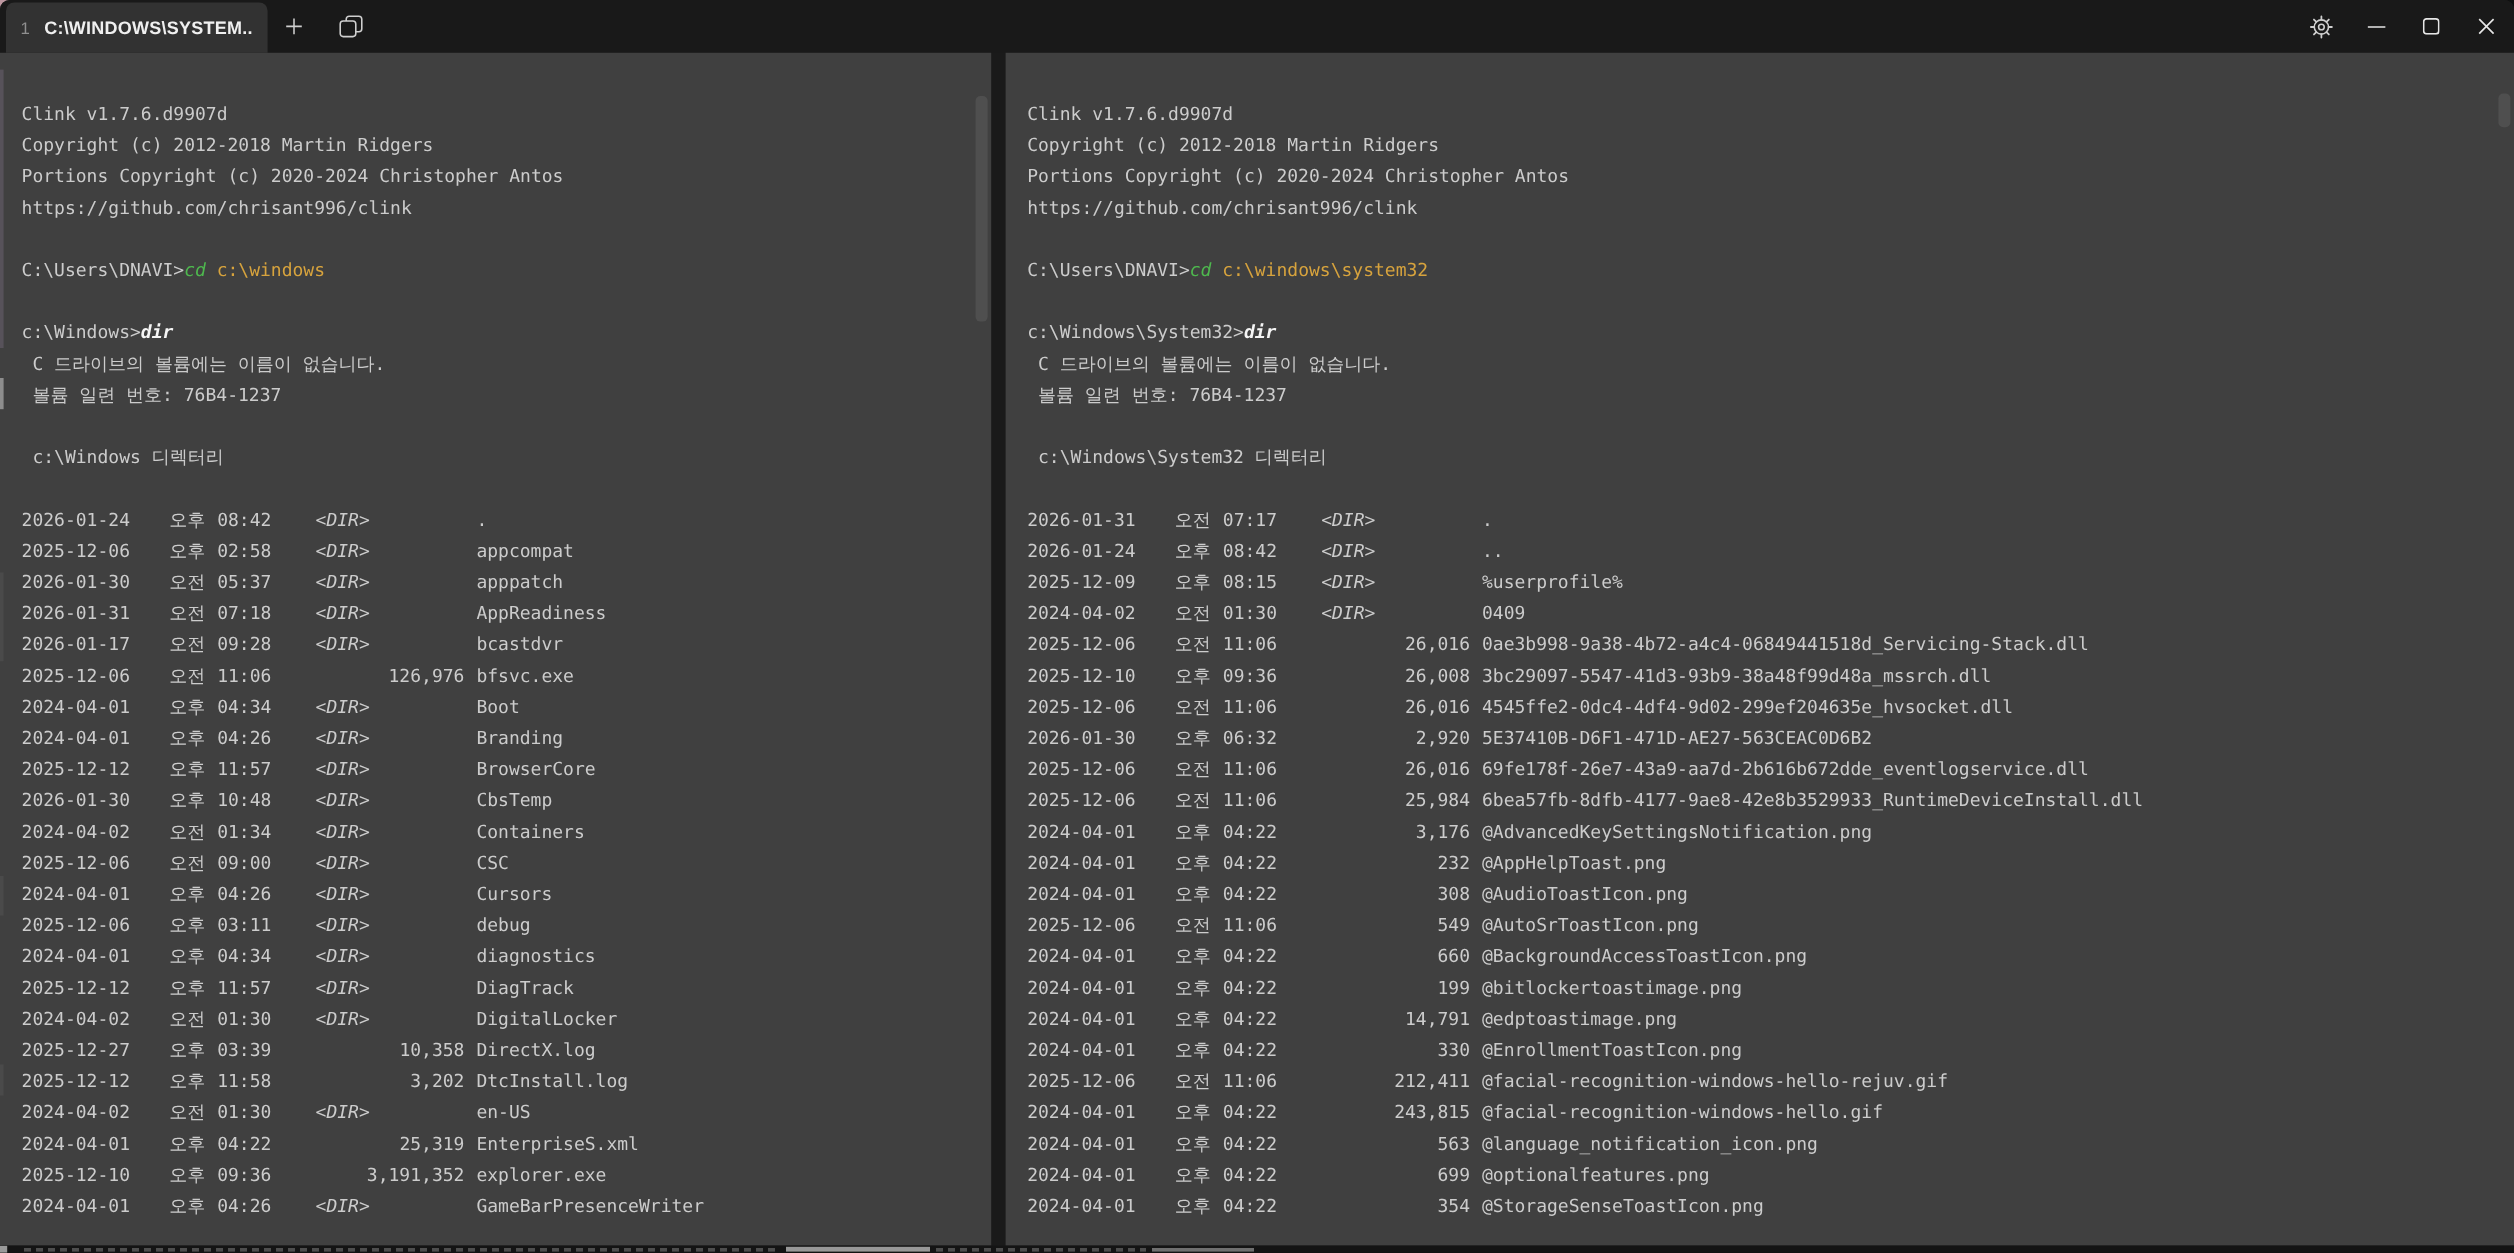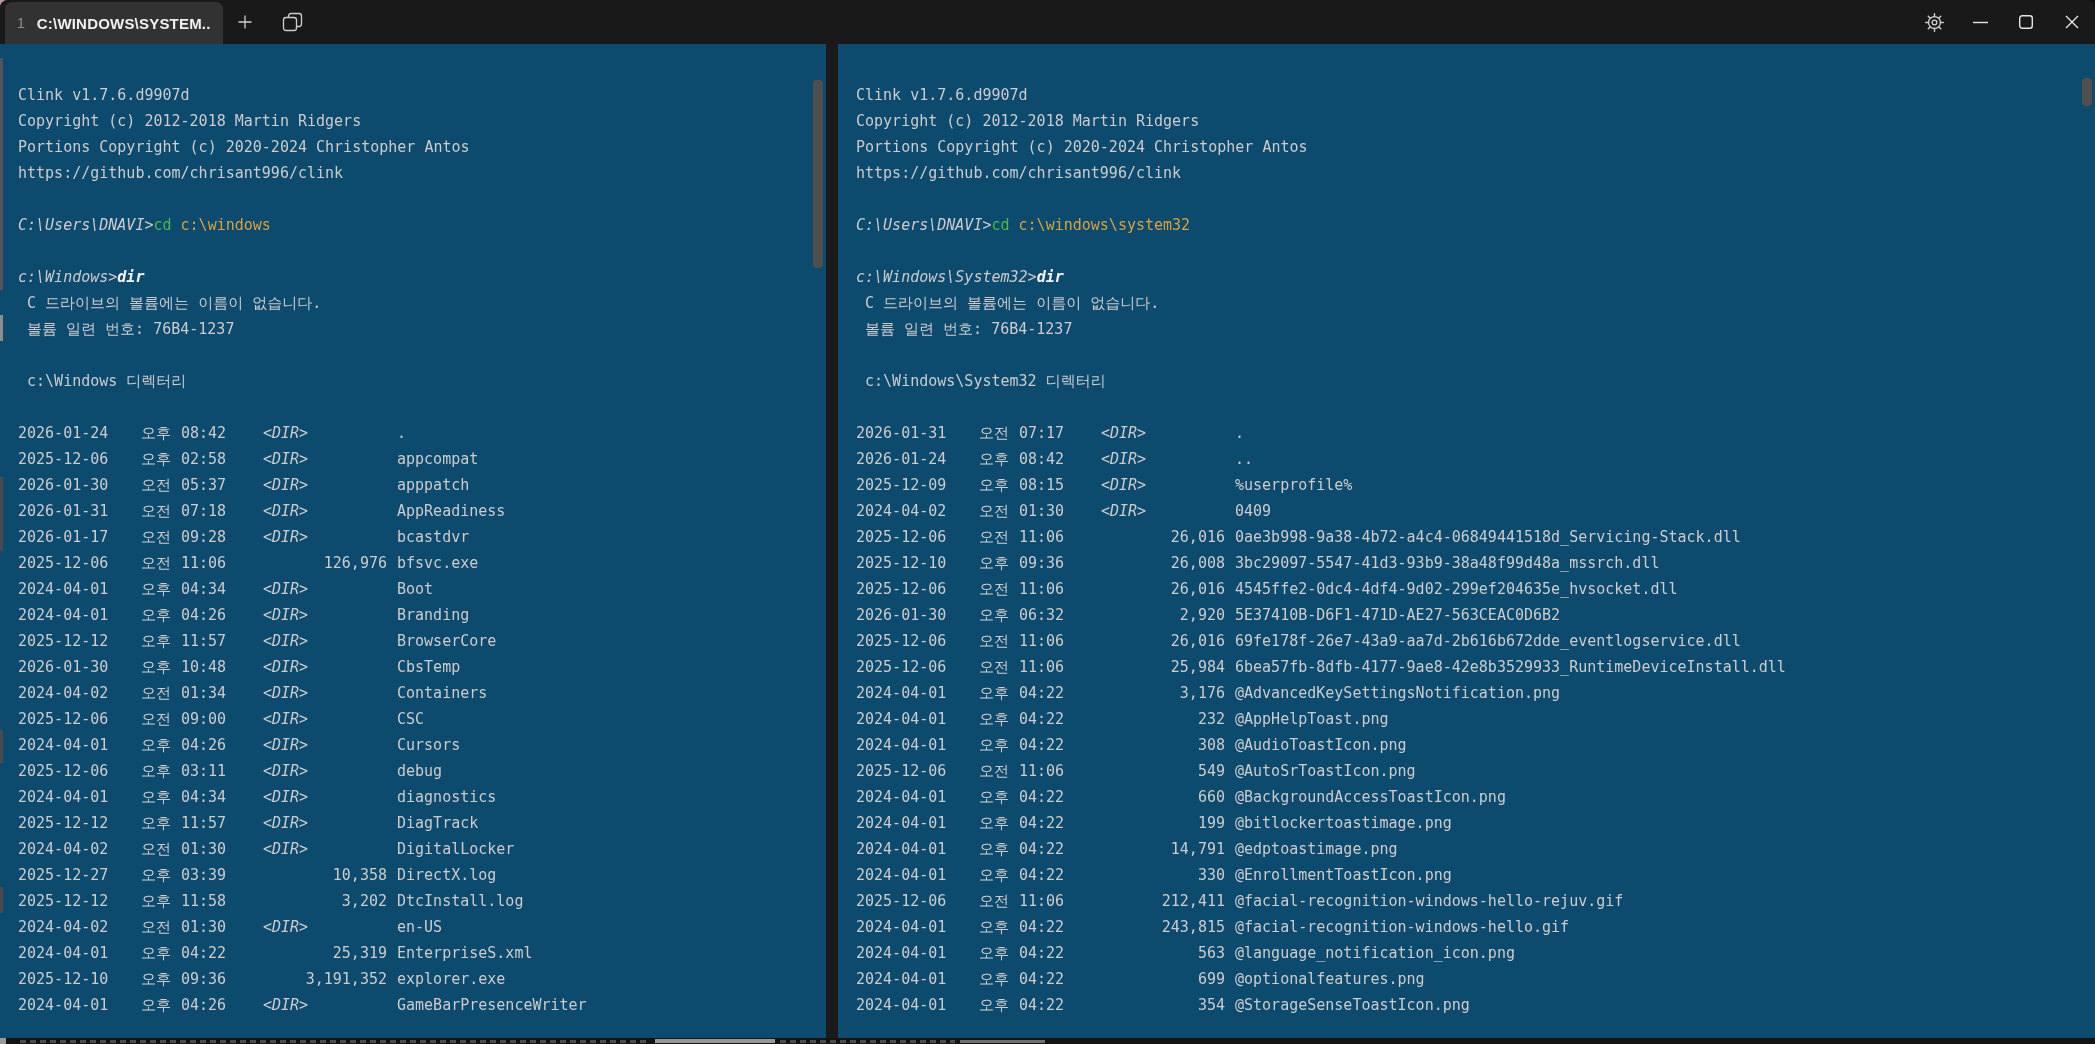--- a/index.html
+++ b/index.html
@@ -36,31 +36,31 @@
   .tab-title { color:#f0f0f0; font-size:15px; font-weight:600; letter-spacing:.2px;
     white-space:nowrap; overflow:hidden; }
   .tb-btn { width:46px; display:flex; align-items:center; justify-content:center; }
   .tb-spacer { flex:1; }
   .tb-btn svg { display:block; }
   .newtab-btn { width:44px; }
   .switcher-btn { width:52px; }
 
   
   .panes { display:flex; height:994px; }
-  .pane { position:relative; overflow:hidden; background:#0c4a6e; }
+  .pane { position:relative; overflow:hidden; background:#404040; }
   .pane-left { width:826px; }
   .pane-divider { width:12px; background:#1a1a1a; }
   .pane-right { flex:1; }
   .term-content { position:absolute; inset:0; padding:38px 0 0 18px;
     font-size:15px; line-height:26px; color:#cccccc; }
   .line { white-space:pre; height:26px; }
   .row { display:flex; }
 
-  .prompt { color:#cccccc;font-style:italic; }
-  .cmd  { color:#4eb84e; }
+  .prompt { color:#cccccc; }
+  .cmd  { color:#4eb84e;font-style:italic; }
   .cmdb { color:#f5f5f5; font-weight:bold;font-style:italic; }
   .arg  { color:#d7a33d;margin-top:47px; }
 
   .cd-col   { width:90px; }
   .cm-col   { width:40px; margin-left:33px; }
   .ct-col   { width:46px; }
   .cmid-col { width:170px; }
   .cmid-col.dirtag  { padding-left:36px;font-style:italic; }
   .cmid-col.sizecol { text-align:right; padding-right:10px; }
   .cn-col   { flex:1; white-space:pre; }

